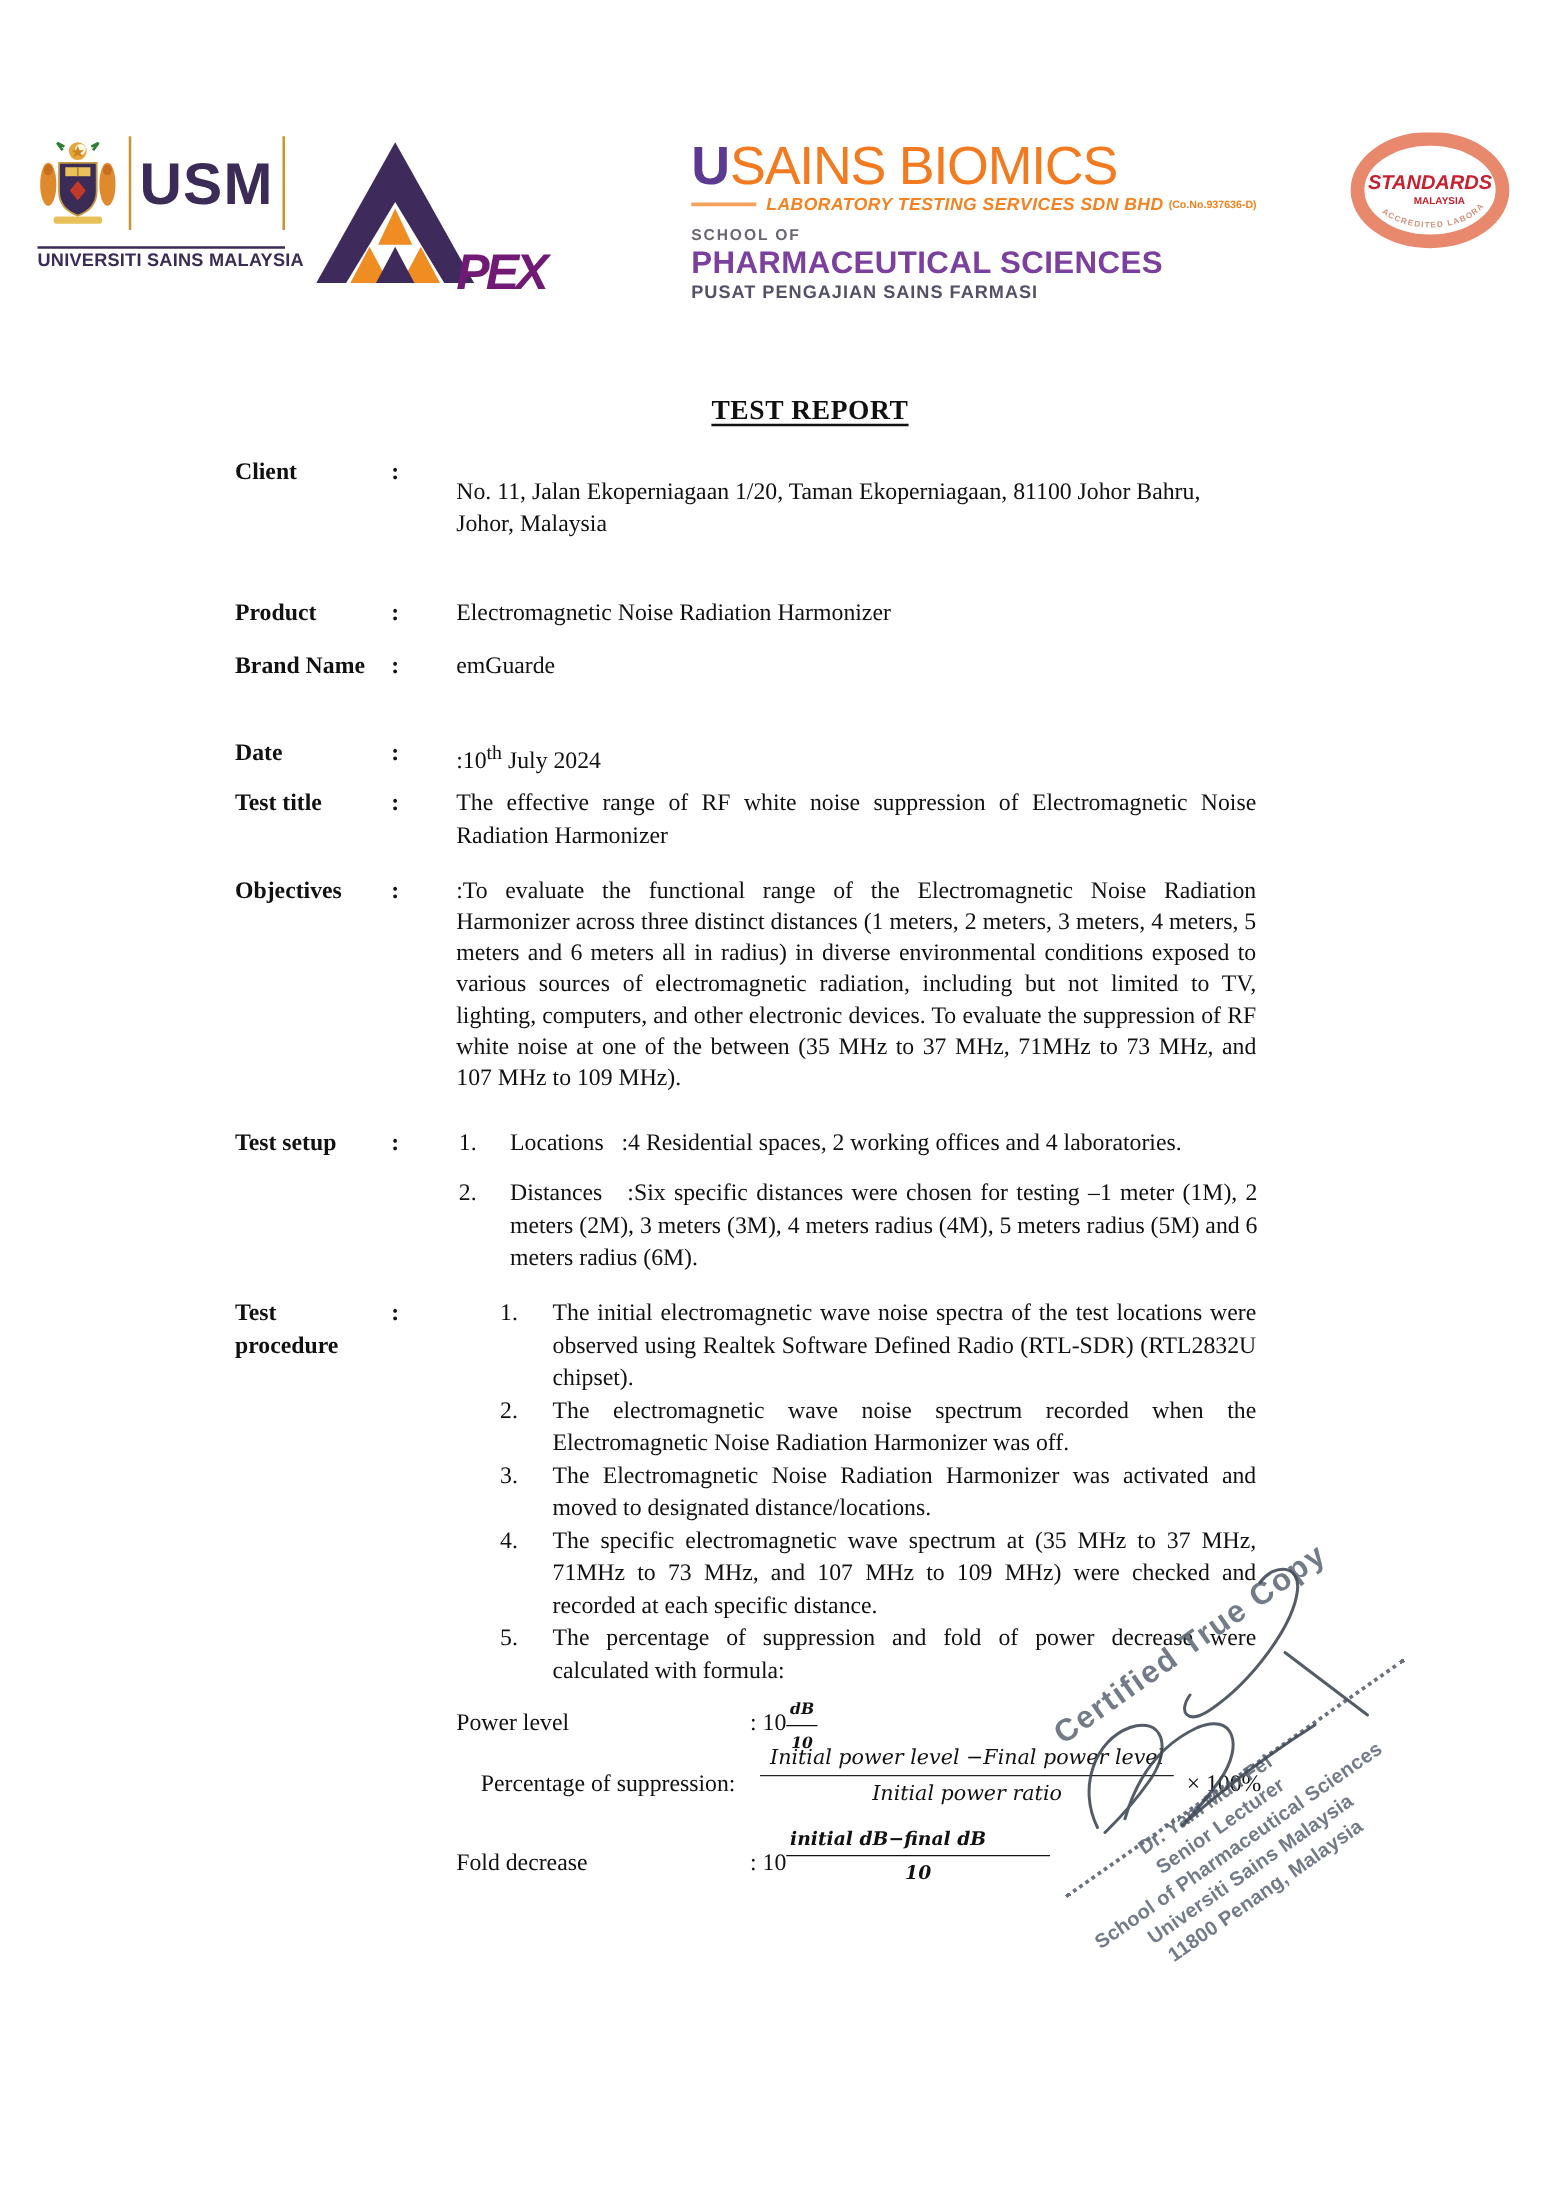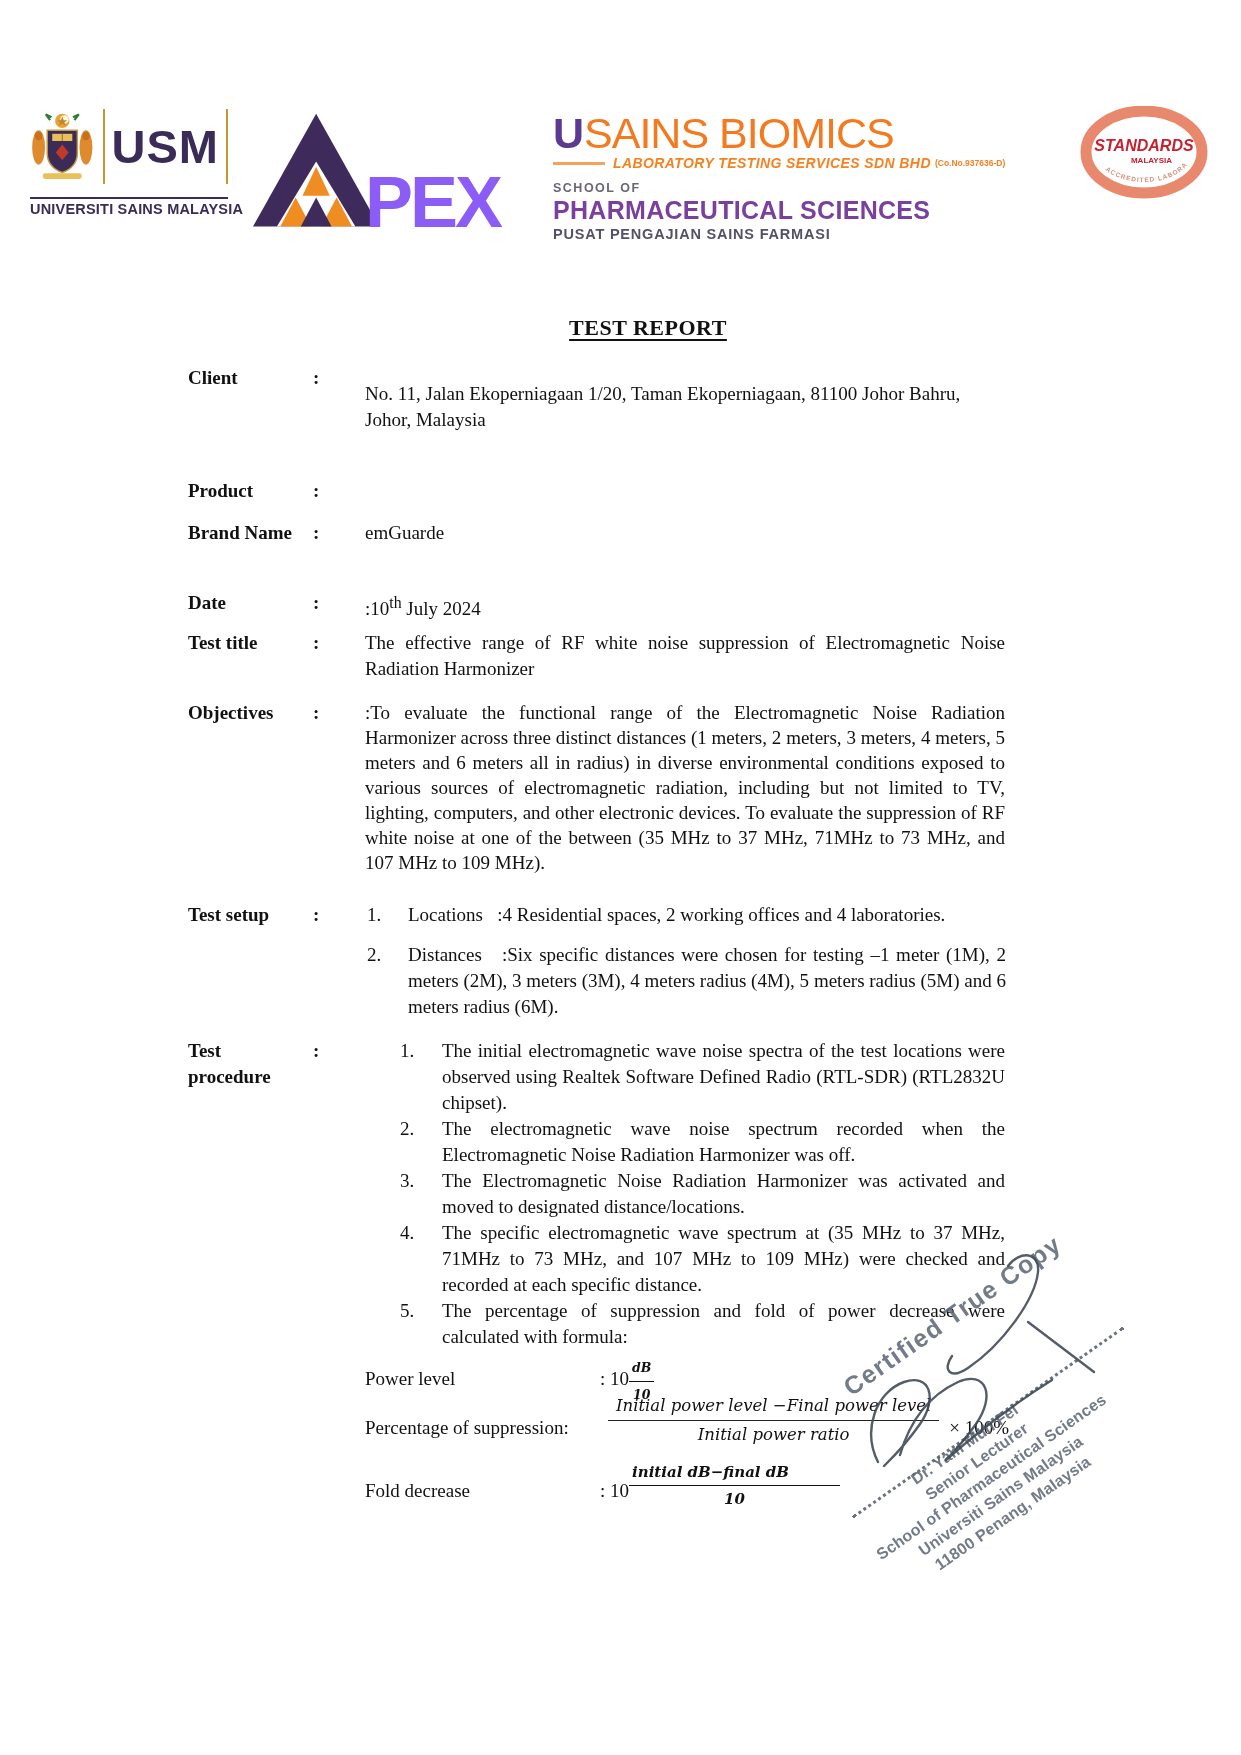--- a/index.html
+++ b/index.html
@@ -17,22 +17,22 @@
     color:#3a2b57; letter-spacing:1px; line-height:1; margin-left:8px;
     border-left:2px solid #c9952f; border-right:2px solid #c9952f; padding:14px 7px;
   }
   .usm-name{
     margin-top:3px; border-top:2px solid #3a2b57; padding-top:2px;
     font-family:"Liberation Sans",sans-serif; font-weight:800; font-size:14.5px;
     color:#3a2b57; letter-spacing:0.2px; white-space:nowrap;
   }
   .apex-block{position:absolute; left:253px; top:104px; display:flex; align-items:flex-end;}
   .apex-word{
-    font-family:"Liberation Sans",sans-serif; font-weight:800; font-size:72px;
-    color:#8b5cf6; letter-spacing:-3px; line-height:1; margin-left:-16px; margin-bottom:0px;
+    font-family:"Liberation Sans",sans-serif; font-weight:800; font-size:40px;
+    color:#701a75; letter-spacing:-3px; line-height:1; margin-left:-16px; margin-bottom:0px;font-style:italic;
   }
   .usains-block{position:absolute; left:553px; top:112px; font-family:"Liberation Sans",sans-serif;}
   .usains-line1{line-height:1; white-space:nowrap;}
   .usains-u{font-size:43px; font-weight:900; color:#5c3a92;}
   .usains-brand{font-size:43px; font-weight:400; color:#f47a20; letter-spacing:-1px;}
   .usains-line2{display:flex; align-items:center; margin-top:0px;}
   .usains-rule{width:52px; height:3px; background:#f5a35c; margin-right:8px;}
   .usains-tagline{font-size:14px; font-weight:700; font-style:italic; color:#f58220; letter-spacing:0.4px; white-space:nowrap;}
   .usains-reg{font-size:8.5px; font-weight:700; color:#f58220; margin-left:4px;}
   .school-of{margin-top:10px; font-size:12.5px; font-weight:700; color:#6b6672; letter-spacing:1.5px;}
@@ -66,21 +66,21 @@
   .exp{
     display:inline-flex; flex-direction:column; align-items:center;
     font-family:"DejaVu Serif",serif; font-style:italic; font-weight:600;
     vertical-align:baseline;
   }
   .exp .n{border-bottom:1.4px solid #111; padding:0 3px 0px 3px;}
   .exp-small{font-size:12.5px; transform:translateY(-13px);}
   .exp-big{font-size:15px; transform:translateY(-20px);}
   .exp-big .n{min-width:205px; text-align:left;}
   .supp{display:flex; align-items:flex-start;}
-  .supp .flabel{width:243px; padding-top:20px;}
+  .supp .flabel{width:243px; padding-top:20px;text-align:center;}
   .bigfrac{display:inline-flex; flex-direction:column; align-items:center; font-family:"DejaVu Serif",serif; font-style:italic; font-size:16.5px; line-height:22px;}
   .bigfrac .bfn{border-bottom:1.6px solid #222; padding:0 8px 3px 8px; white-space:nowrap;}
   .bigfrac .bfd{padding-top:3px;}
   .times{padding-top:20px; margin-left:10px; white-space:nowrap;}
   
   .stamp-certified{
     position:absolute; left:838px; top:1378px; transform:rotate(-35deg); transform-origin:0 0;
     font-family:"Liberation Sans",sans-serif; font-size:25px; font-weight:600;
     letter-spacing:1.5px; color:rgba(95,105,118,0.88); white-space:nowrap;
   }
@@ -172,20 +172,21 @@
     <span class="lbl">Client</span>
     <span class="col">:</span>
     <div class="val">
       <div class="addr">No. 11, Jalan Ekoperniagaan 1/20, Taman Ekoperniagaan, 81100 Johor Bahru, Johor, Malaysia</div>
     </div>
   </div>
 
   <div class="row" style="top:478px">
     <span class="lbl">Product</span>
     <span class="col">:</span>
+    <div class="val">Electromagnetic Noise Radiation Harmonizer</div>
   </div>
 
   <div class="row" style="top:520px">
     <span class="lbl">Brand Name</span>
     <span class="col">:</span>
     <div class="val">emGuarde</div>
   </div>
 
   <div class="row" style="top:590px">
     <span class="lbl">Date</span>

